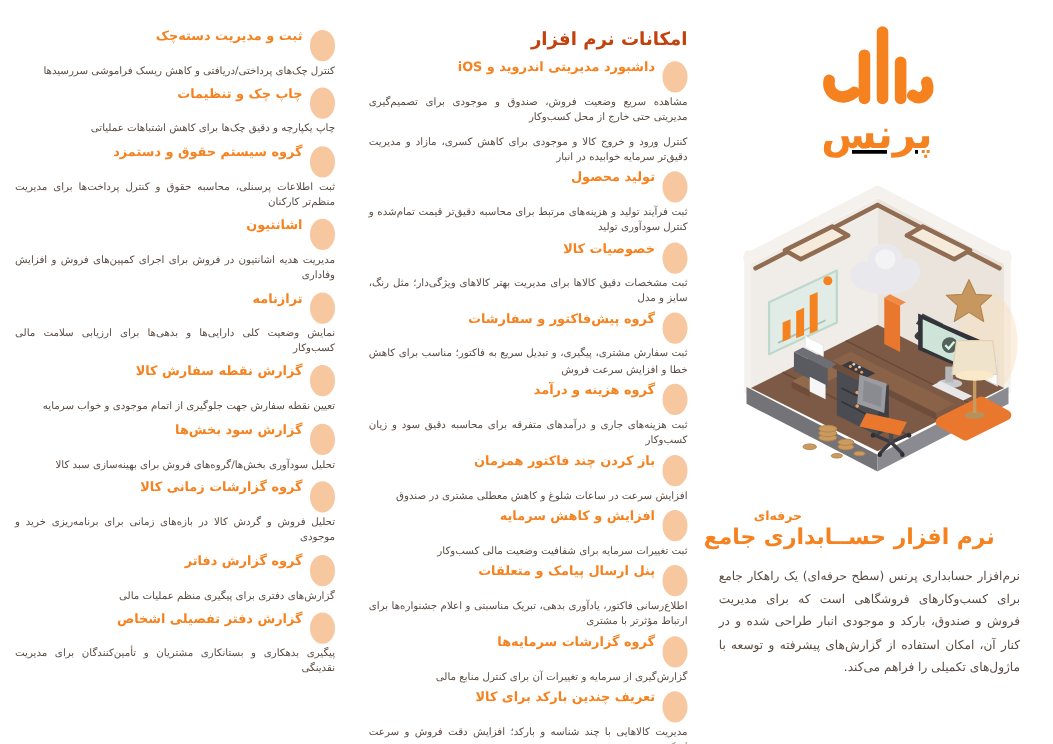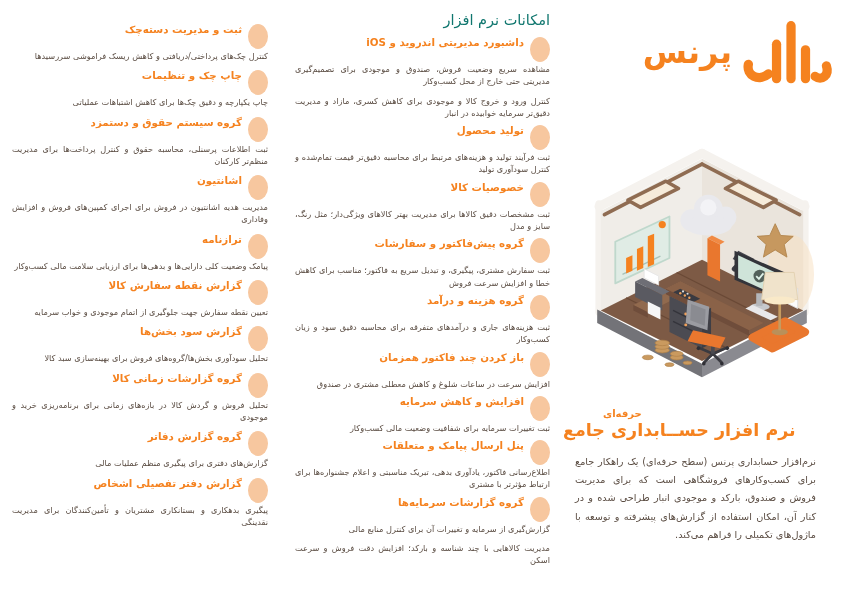--- a/index.html
+++ b/index.html
@@ -3,29 +3,29 @@
 <meta charset="utf-8">
 <style>
   html,body{margin:0;padding:0;background:#fff;}
   .page{position:relative;width:842px;height:595px;background:#ffffff;overflow:hidden;
         direction:rtl;font-family:"DejaVu Sans",sans-serif;-webkit-font-smoothing:antialiased;}
   .panel{position:absolute;top:0;height:595px;box-sizing:border-box;overflow:hidden;}
   .panel-left{left:0;width:281px;padding:24px 13px 0 12px;}
   .panel-mid{left:281px;width:280px;padding:12px 11px 0 14px;}
   .panel-right{left:561px;width:281px;}
 
-  .features-header{margin:0 0 9px 0;color:#0f766e;font-size:14.5px;font-weight:400;text-align:right;}
+  .features-header{margin:12px 0 9px 0;color:#c2410c;font-size:14.5px;font-weight:700;text-align:right;}
   .features{display:flex;flex-direction:column;gap:6px;}
   .panel-left .features{gap:8px;}
   .feat-head{display:flex;align-items:flex-start;gap:6px;}
   .dot{width:20px;height:25px;border-radius:50%;background:#F7C79F;flex:0 0 auto;}
   .feat-title{margin:0;color:#F5821F;font-size:10.3px;font-weight:700;line-height:1.1;}
   .feat-desc{margin:1px 0 0 0;color:#5A4C42;font-size:8.2px;line-height:1.5;text-align:justify;}
 
-  .logo{position:absolute;top:16px;left:0;right:0;display:flex;flex-direction:row;align-items:center;}
+  .logo{position:absolute;top:16px;left:0;right:0;display:flex;flex-direction:column;align-items:center;text-decoration:underline;}
   .logo-mark{width:110px;height:74px;}
   .wordmark{color:#F5821F;font-size:32px;font-weight:700;line-height:1.1;margin-top:0px;}
 
   .illo{position:absolute;top:146px;left:0;right:0;display:flex;justify-content:center;}
   .illo svg{width:268px;height:262px;}
 
   .brand-text{position:absolute;top:408px;right:14px;width:265px;}
   .level-tag{margin:0 0 0 0;padding:0 0 0 0;color:#F5821F;font-size:10px;font-weight:700;
              text-align:left;direction:rtl;padding-left:40px;}
   .product-title{margin:1px 0 10px 0;color:#F5821F;font-size:17.5px;font-weight:700;text-align:left;line-height:1.2;}
@@ -65,21 +65,21 @@
             <span class="dot"></span>
           <h3 class="feat-title">اشانتیون</h3>
           </div>
         <p class="feat-desc">مدیریت هدیه اشانتیون در فروش برای اجرای کمپین‌های فروش و افزایش وفاداری</p>
       </div>
       <div class="feat">
         <div class="feat-head">
             <span class="dot"></span>
           <h3 class="feat-title">ترازنامه</h3>
           </div>
-        <p class="feat-desc">پیامک وضعیت کلی دارایی‌ها و بدهی‌ها برای ارزیابی سلامت مالی کسب‌وکار</p>
+        <p class="feat-desc">نمایش وضعیت کلی دارایی‌ها و بدهی‌ها برای ارزیابی سلامت مالی کسب‌وکار</p>
       </div>
       <div class="feat">
         <div class="feat-head">
             <span class="dot"></span>
           <h3 class="feat-title">گزارش نقطه سفارش کالا</h3>
           </div>
         <p class="feat-desc">تعیین نقطه سفارش جهت جلوگیری از اتمام موجودی و خواب سرمایه</p>
       </div>
       <div class="feat">
         <div class="feat-head">
@@ -177,20 +177,24 @@
         <p class="feat-desc">اطلاع‌رسانی فاکتور، یادآوری بدهی، تبریک مناسبتی و اعلام جشنواره‌ها برای ارتباط مؤثرتر با مشتری</p>
       </div>
       <div class="feat">
         <div class="feat-head">
             <span class="dot"></span>
           <h3 class="feat-title">گروه گزارشات سرمایه‌ها</h3>
           </div>
         <p class="feat-desc">گزارش‌گیری از سرمایه و تغییرات آن برای کنترل منابع مالی</p>
       </div>
       <div class="feat">
+        <div class="feat-head">
+            <span class="dot"></span>
+          <h3 class="feat-title">تعریف چندین بارکد برای کالا</h3>
+          </div>
         <p class="feat-desc">مدیریت کالاهایی با چند شناسه و بارکد؛ افزایش دقت فروش و سرعت اسکن</p>
       </div>
 
     </div>
   </div>
 
   <div class="panel panel-right">
 
     <div class="logo">
       <svg class="logo-mark" viewBox="0 0 130 92" aria-hidden="true">

